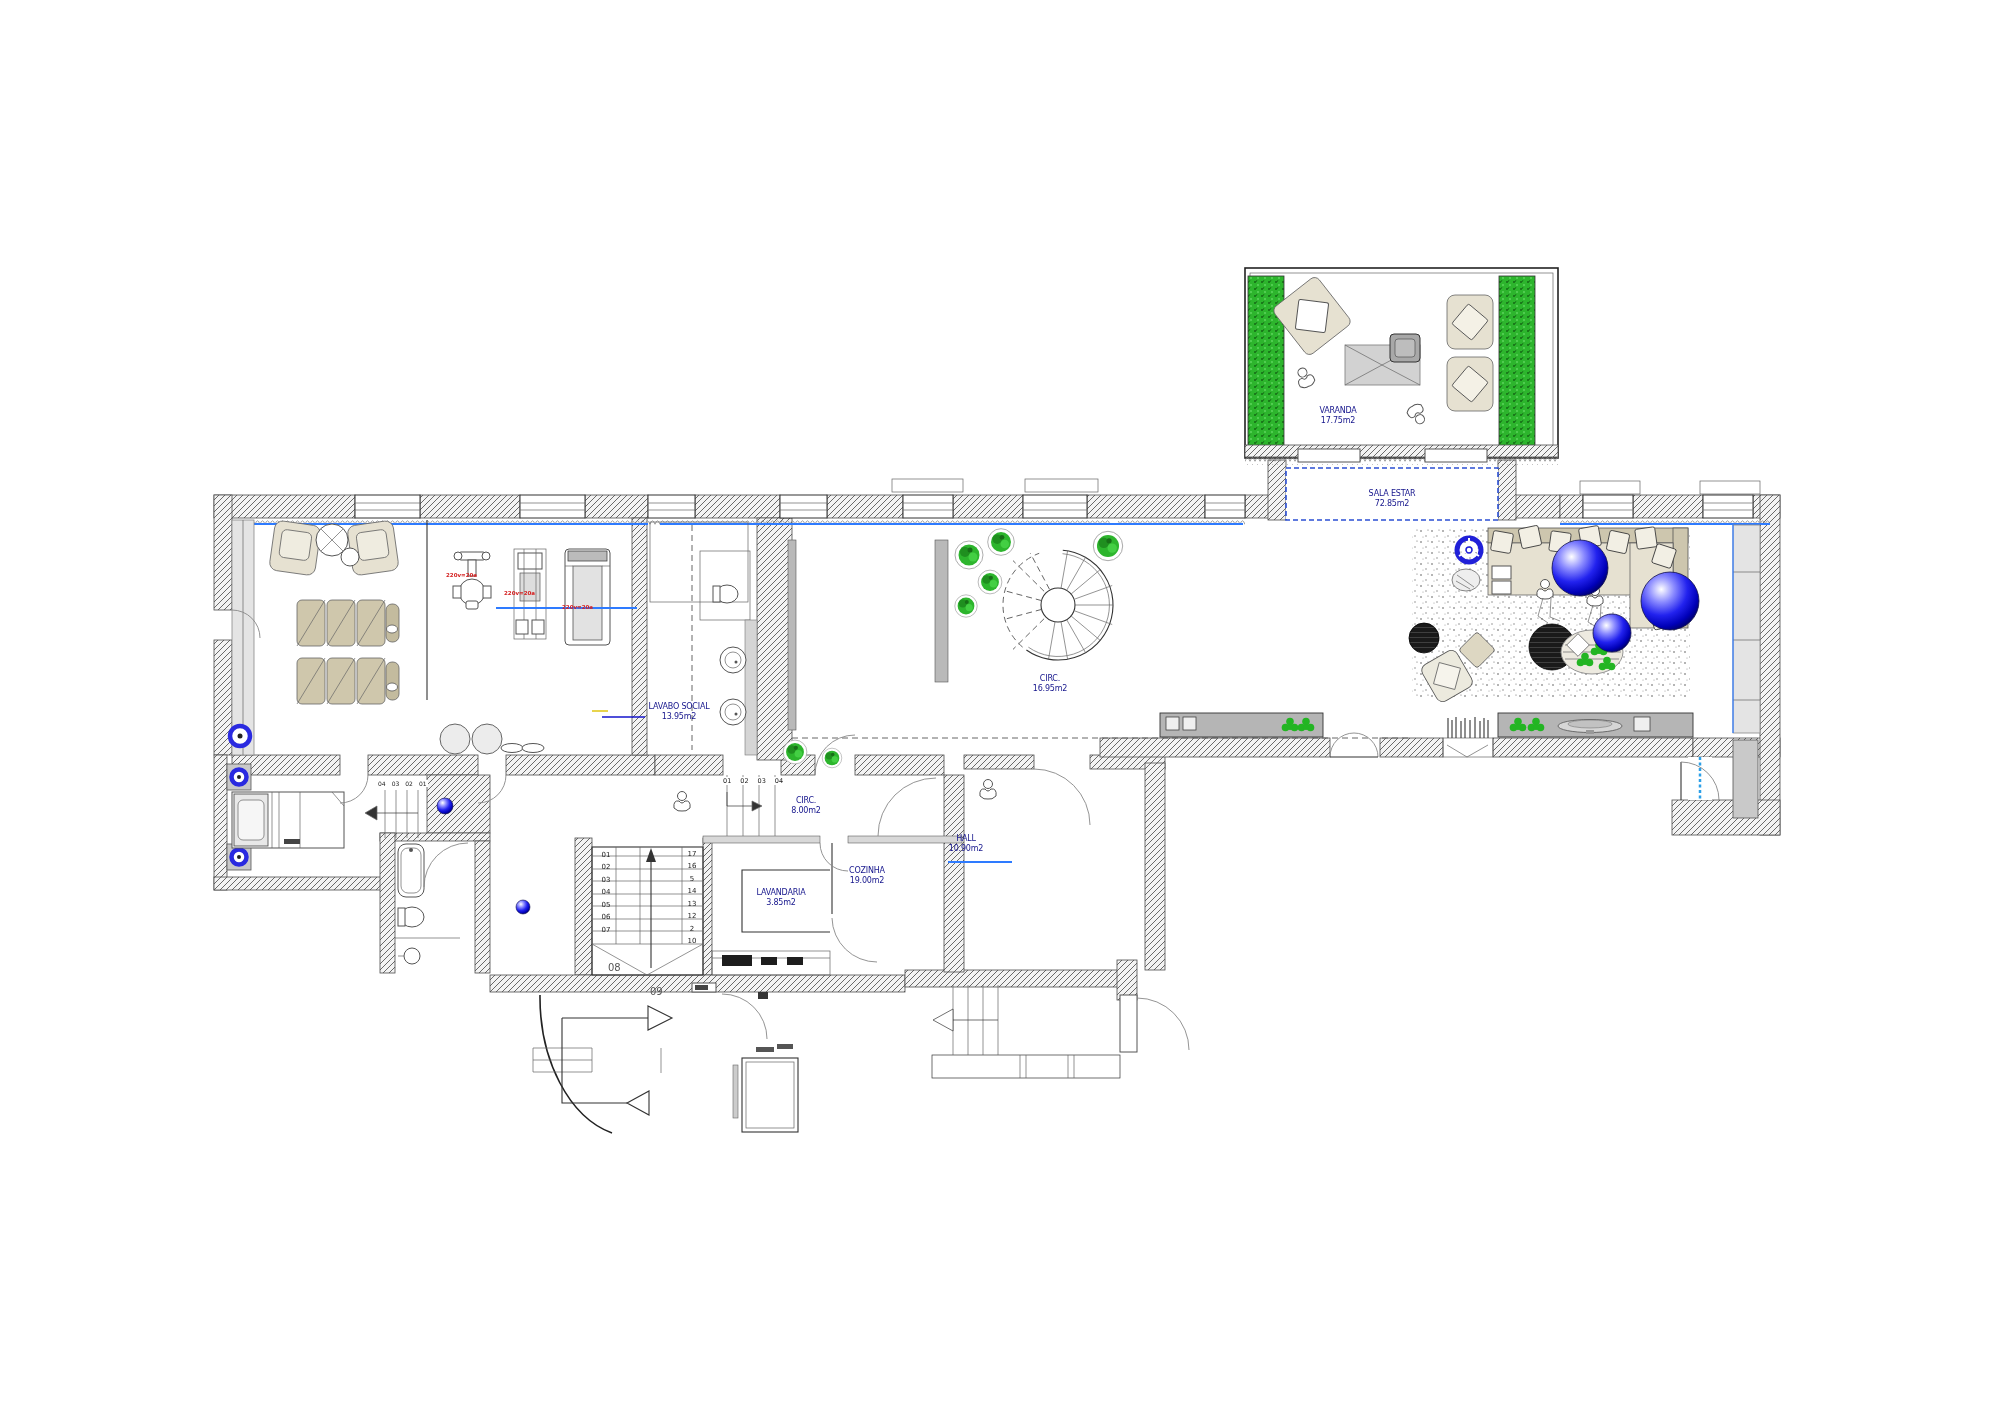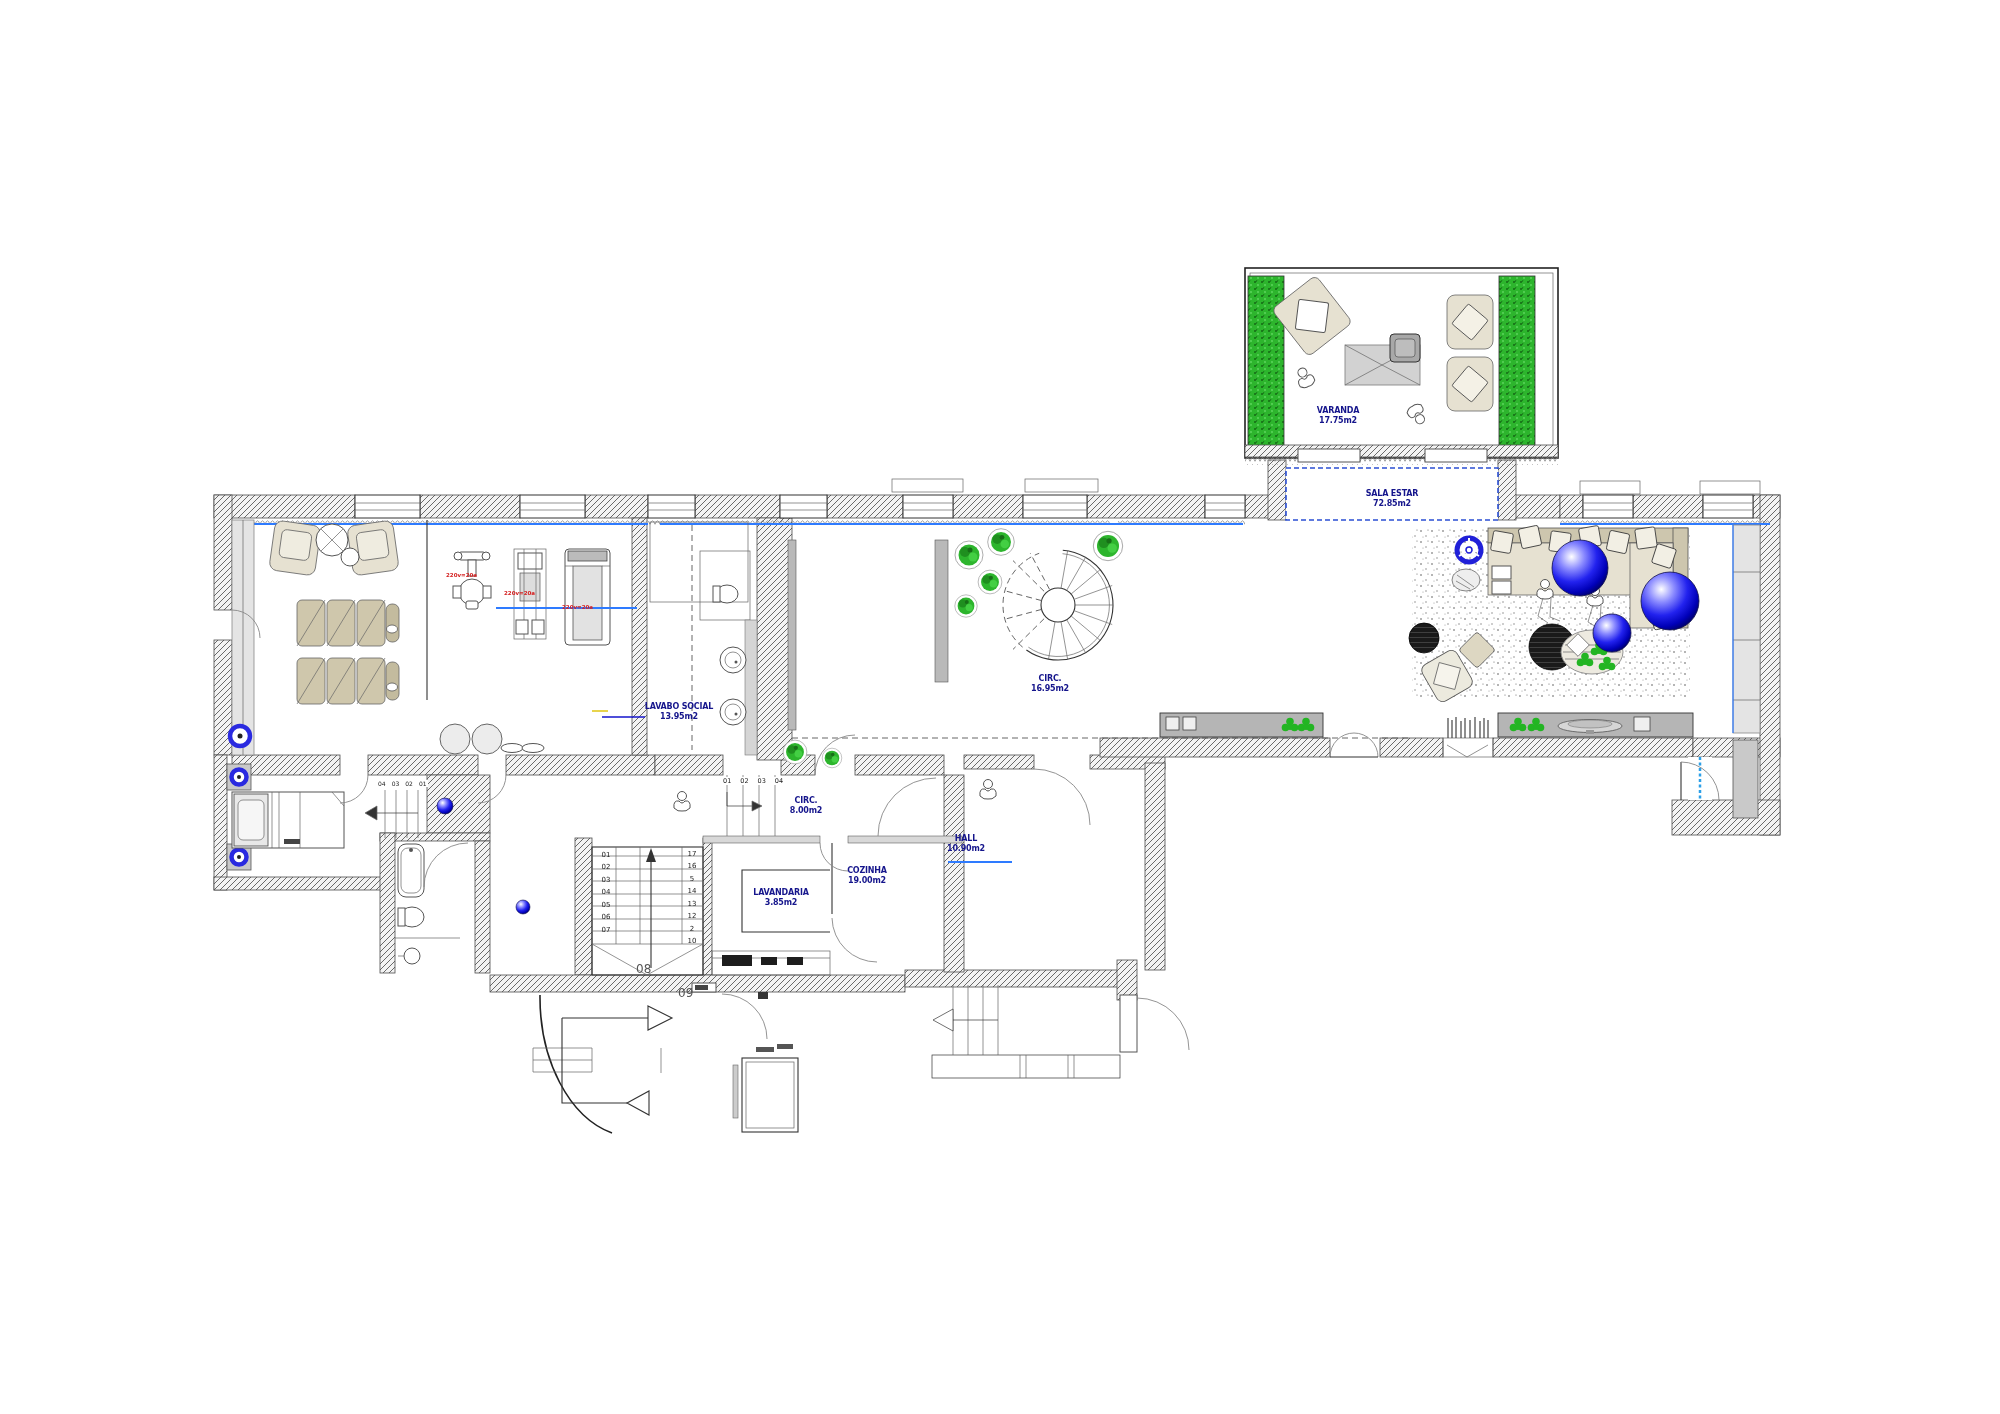--- a/index.html
+++ b/index.html
@@ -16,28 +16,28 @@
   .beige2{fill:#e6e1d1;stroke:#666;stroke-width:0.8;}
   .grey{fill:#c9c9c9;stroke:#555;stroke-width:0.8;}
   .lgrey{fill:#e4e4e4;stroke:#888;stroke-width:0.8;}
   .blue{stroke:#2e7bff;stroke-width:2;fill:none;}
   .dash{stroke:#666;stroke-width:1;stroke-dasharray:6 4;fill:none;}
   .bdash{stroke:#2b4fd4;stroke-width:1.6;stroke-dasharray:5 3;fill:#fff;}
   .arc{stroke:#888;stroke-width:0.9;fill:none;}
   .ring{fill:#fff;stroke:#2a2ae0;stroke-width:4.5;}
   
   .lbl{position:absolute;transform:translateX(-50%);text-align:center;color:#15158c;
-       font-size:8px;font-weight:bold;line-height:9.5px;white-space:nowrap;letter-spacing:-0.2px;}
+       font-size:8px;font-weight:normal;line-height:9.5px;white-space:nowrap;letter-spacing:-0.2px;}
   .red-lbl{position:absolute;color:#d42222;font-size:5.5px;font-weight:bold;white-space:nowrap;}
   .numcol{position:absolute;display:flex;flex-direction:column;text-align:center;
           color:#222;font-size:7px;font-weight:normal;}
   .numcol span{line-height:12.45px;}
   .numrow{position:absolute;display:flex;color:#222;font-size:6.5px;}
   .numrow span{background:#fff;padding:0 1px;}
-  .landing-num{position:absolute;color:#555;font-size:12px;margin-left:28px;}
+  .landing-num{position:absolute;color:#555;font-size:10px;}
 </style>
 </head>
 <body>
 
 <div class="canvas">
 
 <svg class="plan-svg" width="2000" height="1414" viewBox="0 0 2000 1414">
   <defs>
     <pattern id="hat" width="6" height="6" patternUnits="userSpaceOnUse">
       <rect width="6" height="6" fill="#f3f3f3"></rect>

